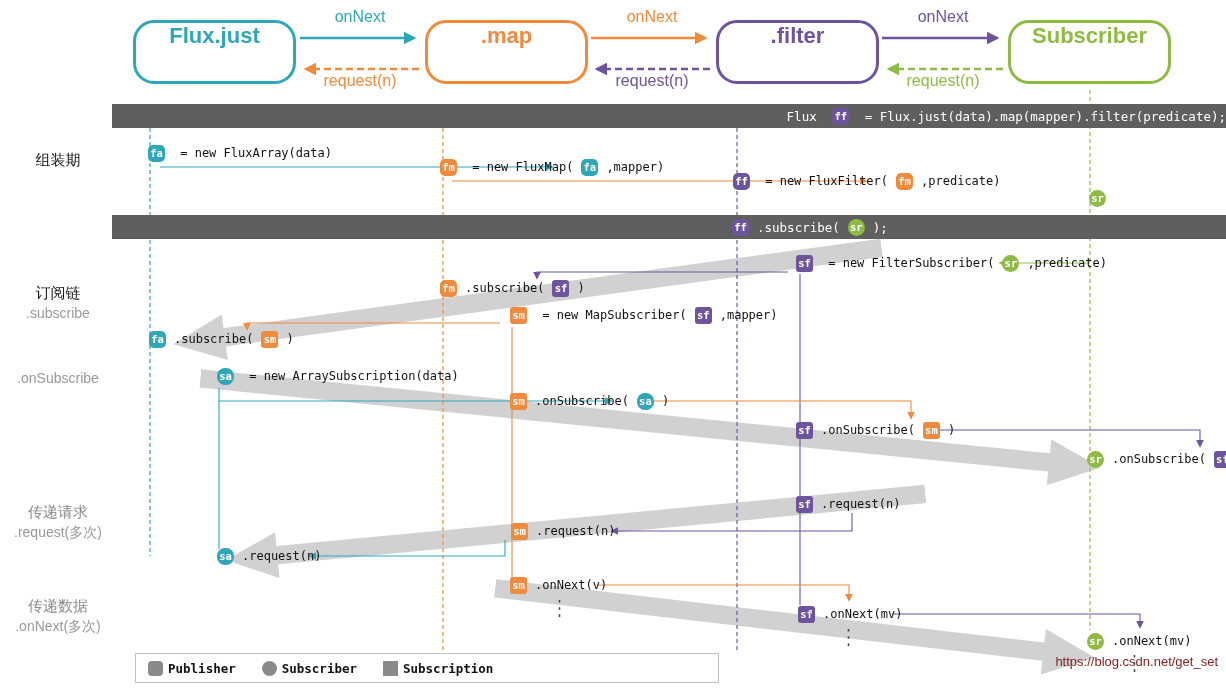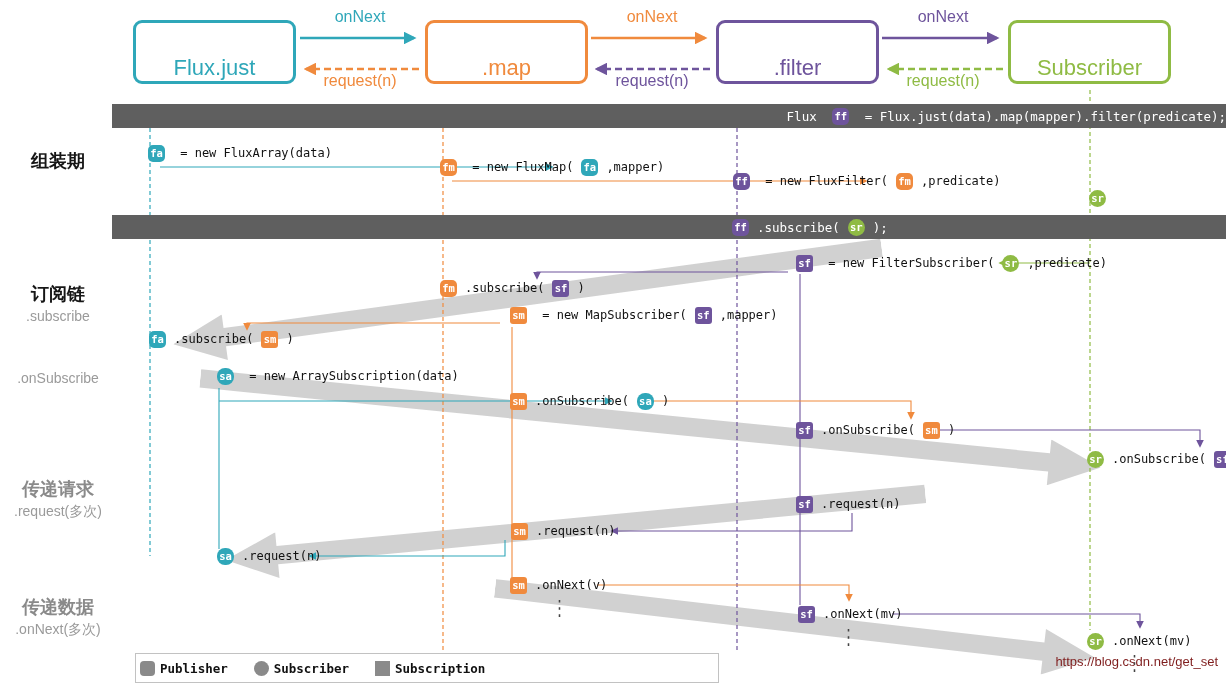--- a/index.html
+++ b/index.html
@@ -1,23 +1,23 @@
 <!DOCTYPE html>
 <html><head>
 <meta charset="utf-8">
 <style>
   html,body{margin:0;padding:0}
   body{
     width:1226px;height:688px;position:relative;overflow:hidden;background:#fff;
     font-family:"Liberation Sans",sans-serif;
   }
   
-  .node{position:absolute;top:20px;height:58px;width:157px;border:3px solid;border-radius:9px;
-    background:#fff;display:flex;align-items:flex-end;justify-content:center;
-    font-weight:normal;font-size:22px;z-index:3}
+  .node{position:absolute;top:20px;height:58px;width:157px;border:3px solid;border-radius:21px;
+    background:#fff;display:flex;align-items:flex-start;justify-content:center;
+    font-weight:bold;font-size:22px;z-index:3}
   .c-teal{color:#2fa7b9;border-color:#2fa7b9}
   .c-orange{color:#f08a3d;border-color:#f08a3d}
   .c-purple{color:#6e549c;border-color:#6e549c}
   .c-green{color:#8fbb44;border-color:#8fbb44}
   .edge-label{position:absolute;width:130px;text-align:center;font-size:16px;z-index:3}
   
   .bar{position:absolute;left:112px;width:1114px;height:24px;background:#5f5f5f;color:#fff;
     display:flex;align-items:center;font-family:"DejaVu Sans Mono",monospace;font-size:12.5px;z-index:3;box-sizing:border-box}
   .bar .seg{white-space:pre}
   
@@ -25,33 +25,33 @@
     font-family:"DejaVu Sans Mono",monospace;font-size:12px;color:#111;z-index:3}
   .seg{white-space:pre}
   .badge{width:17px;height:17px;min-width:17px;display:flex;align-items:center;justify-content:center;
     color:#fff;font-size:10.5px;font-weight:bold;margin:0 8px;box-sizing:border-box;line-height:1}
   .badge.rounded{border-radius:5px}
   .badge.square{border-radius:8px}
   .badge.squircle{border-radius:3px}
   .badge.circle{border-radius:50%}
   
   .phase{position:absolute;left:0;width:116px;text-align:center;z-index:3}
-  .phase .t{font-weight:bold;font-size:18px;white-space:pre-line;line-height:1.3}
+  .phase .t{font-weight:normal;font-size:15px;white-space:pre-line;line-height:1.3}
   .phase .s{font-size:14px;color:#9a9a9a;margin-top:2px}
   .phase.dark .t{color:#161616}
   .phase.gray .t{color:#8a8a8a}
   
   .garrow{position:absolute;background:#c9c9c9;opacity:.85;z-index:1}
   .ga-left{clip-path:polygon(0 50%,52px 0,52px 30%,100% 30%,100% 70%,52px 70%,52px 100%)}
   .ga-right{clip-path:polygon(0 30%,calc(100% - 52px) 30%,calc(100% - 52px) 0,100% 50%,calc(100% - 52px) 100%,calc(100% - 52px) 70%,0 70%)}
   
   #lines{position:absolute;left:0;top:0;z-index:2;pointer-events:none}
   
   .legend{position:absolute;left:135px;top:653px;width:584px;height:30px;border:1px solid #c2c2c2;
-    background:#fff;display:flex;align-items:center;gap:26px;padding-left:4px;box-sizing:border-box;
+    background:#fff;display:flex;align-items:center;gap:26px;padding-left:12px;box-sizing:border-box;
     font-family:"DejaVu Sans Mono",monospace;font-size:12.5px;font-weight:bold;color:#111;z-index:4}
   .legend .item{display:flex;align-items:center;gap:5px}
   .legend .icon{width:15px;height:15px;background:#8a8a8a;display:inline-block}
   .icon.rounded{border-radius:4px}
   .icon.circle{border-radius:50%}
   .icon.square{border-radius:0}
   .icon.squircle{border-radius:3px}
   
   .dots{position:absolute;font-size:15px;color:#444;z-index:3;transform:scaleY(1.4);transform-origin:top}
   .watermark{position:absolute;right:8px;top:654px;color:#7f1d1d;font-size:13px;z-index:2}
@@ -94,21 +94,21 @@
 <div class="phase dark" style="top:150px">
   <div class="t">组装期</div>
 </div>
 <div class="phase dark" style="top:283px">
   <div class="t">订阅链</div>
   <div class="s">.subscribe</div>
 </div>
 <div class="phase gray" style="top:368px">
   <div class="s">.onSubscribe</div>
 </div>
-<div class="phase gray" style="top:478px">
+<div class="phase gray" style="top:502px">
   <div class="t">传递请求</div>
   <div class="s">.request(多次)</div>
 </div>
 <div class="phase gray" style="top:596px">
   <div class="t">传递数据</div>
   <div class="s">.onNext(多次)</div>
 </div>
 
 <div class="garrow ga-left" style="left:170px;top:273px;width:715px;height:46px;transform:rotate(-7.75deg)"></div>
 <div class="garrow ga-right" style="left:198px;top:400px;width:905px;height:46px;transform:rotate(5.65deg)"></div>

